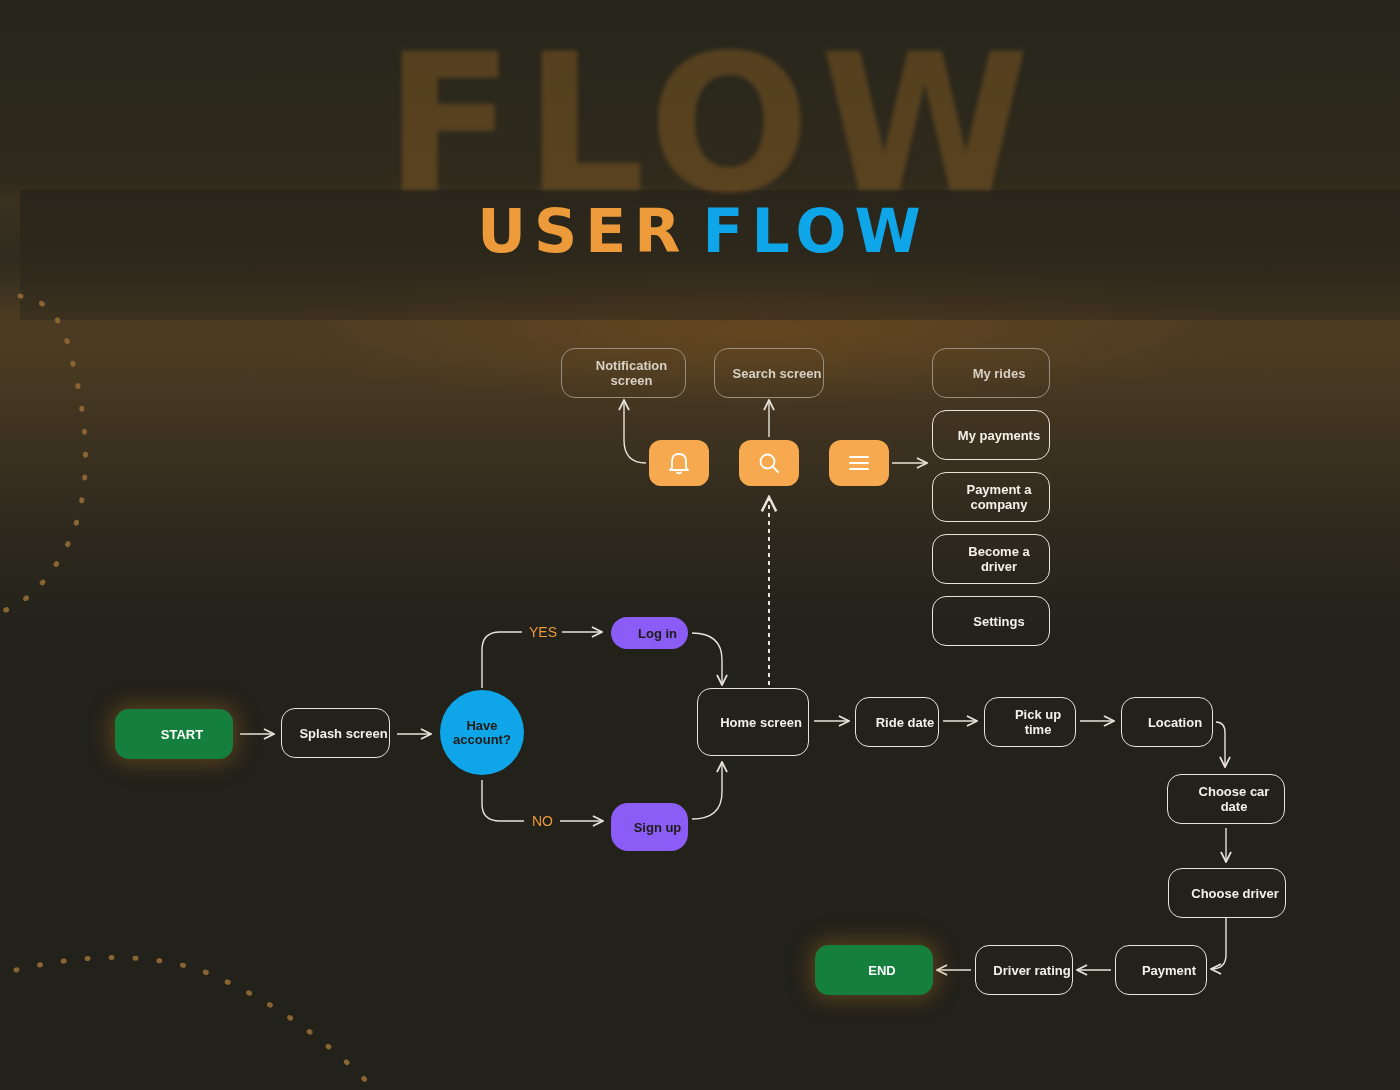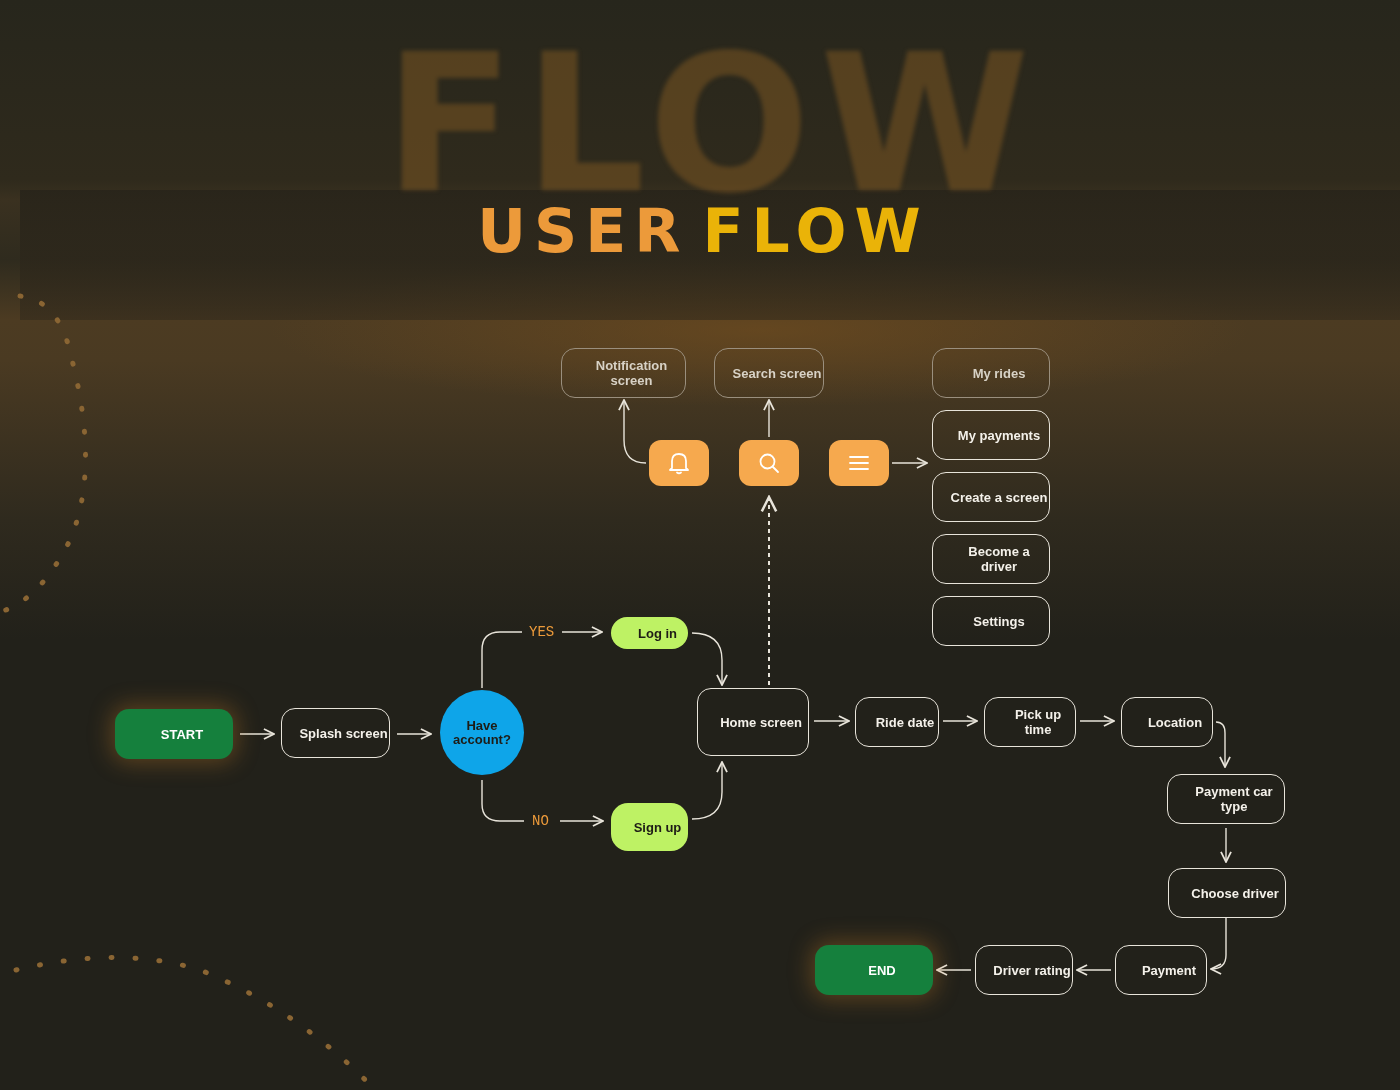--- a/index.html
+++ b/index.html
@@ -22,39 +22,39 @@
     position:absolute; left:362px; top:30px; width:700px; text-align:center;
     font-family:"DejaVu Sans", sans-serif; font-weight:bold;
     font-size:190px; letter-spacing:10px; line-height:190px;
     color:rgba(140,95,35,0.45); filter:blur(2px);
   }
   .title {
     position:absolute; left:0; width:1400px; top:196px; text-align:center;
     font-family:"DejaVu Sans", sans-serif; font-weight:bold; font-size:60px; letter-spacing:8px;
   }
   .title .t1 { color:#ec9a3a;margin-left:6px; }
-  .title .t2 { color:#eab308; margin-left:14px; }
+  .title .t2 { color:#0ea5e9; margin-left:14px; }
 
   svg.wires { position:absolute; left:0; top:0; }
 
   .node {
     position:absolute; box-sizing:border-box; display:flex; align-items:center; justify-content:center;
     border:1.5px solid #e8e4da; border-radius:14px; color:#f4f1ea;
     font-family:"Liberation Sans", sans-serif; font-size:13px; font-weight:bold; text-align:center;padding-left:16px;
   }
   .node.faded { border-color:#9a8f7e; color:#d8d2c6; }
-  .node.pill { background:#bef264; color:#1e1c16; border:none; border-radius:17px; }
+  .node.pill { background:#8b5cf6; color:#1e1c16; border:none; border-radius:17px; }
   .node.term { background:#15803d; border:none; color:#ffffff; border-radius:14px;
     box-shadow:0 0 22px 4px rgba(200,130,40,0.35); font-size:13px; }
   .node.circle { background:#0ea5e9; border:none; border-radius:50%; color:#1e1c16; line-height:14px; }
   .icon-btn {
     position:absolute; width:60px; height:46px; background:#f6a94e; border-radius:12px;
     display:flex; align-items:center; justify-content:center;
   }
-  .label-yesno { position:absolute; color:#ec9a3a; font-size:14px; font-family:Liberation Mono, monospace; }
+  .label-yesno { position:absolute; color:#ec9a3a; font-size:14px; font-family:Liberation Sans, sans-serif; }
 </style>
 </head>
 <body>
 
 <div class="bg-glow"></div>
 <div class="bg-band"></div>
 <div class="ghost-title">FLOW</div>
 <div class="title">
   <span class="t1">USER</span><span class="t2">FLOW</span>
 </div>
@@ -111,35 +111,35 @@
 <div class="icon-btn" style="left:829px;top:440px;">
   <svg width="24" height="20" viewBox="0 0 24 20">
     <line x1="3" y1="4" x2="21" y2="4" stroke="#fff" stroke-width="1.8" stroke-linecap="round"></line>
     <line x1="3" y1="10" x2="21" y2="10" stroke="#fff" stroke-width="1.8" stroke-linecap="round"></line>
     <line x1="3" y1="16" x2="21" y2="16" stroke="#fff" stroke-width="1.8" stroke-linecap="round"></line>
   </svg>
 </div>
 
 <div class="node faded" style="left:932px;top:348px;width:118px;height:50px;">My rides</div>
 <div class="node" style="left:932px;top:410px;width:118px;height:50px;">My payments</div>
-<div class="node" style="left:932px;top:472px;width:118px;height:50px;">Create a screen</div>
+<div class="node" style="left:932px;top:472px;width:118px;height:50px;">Payment a company</div>
 <div class="node" style="left:932px;top:534px;width:118px;height:50px;">Become a driver</div>
 <div class="node" style="left:932px;top:596px;width:118px;height:50px;">Settings</div>
 
 <div class="node term" style="left:115px;top:709px;width:118px;height:50px;">START</div>
 <div class="node" style="left:281px;top:708px;width:109px;height:50px;">Splash screen</div>
 <div class="node circle" style="left:440px;top:690px;width:84px;height:85px;padding:0 6px;">Have account?</div>
 
 <div class="label-yesno" style="left:529px;top:624px;">YES</div>
 <div class="label-yesno" style="left:532px;top:813px;">NO</div>
 
 <div class="node pill" style="left:611px;top:617px;width:77px;height:32px;">Log in</div>
 <div class="node pill" style="left:611px;top:803px;width:77px;height:48px;">Sign up</div>
 
 <div class="node" style="left:697px;top:688px;width:112px;height:68px;">Home screen</div>
 <div class="node" style="left:855px;top:697px;width:84px;height:50px;">Ride date</div>
 <div class="node" style="left:984px;top:697px;width:92px;height:50px;">Pick up time</div>
 <div class="node" style="left:1121px;top:697px;width:92px;height:50px;">Location</div>
-<div class="node" style="left:1167px;top:774px;width:118px;height:50px;">Payment car type</div>
+<div class="node" style="left:1167px;top:774px;width:118px;height:50px;">Choose car date</div>
 <div class="node" style="left:1168px;top:868px;width:118px;height:50px;">Choose driver</div>
 <div class="node" style="left:1115px;top:945px;width:92px;height:50px;">Payment</div>
 <div class="node" style="left:975px;top:945px;width:98px;height:50px;">Driver rating</div>
 <div class="node term" style="left:815px;top:945px;width:118px;height:50px;">END</div>
 
 </body></html>

